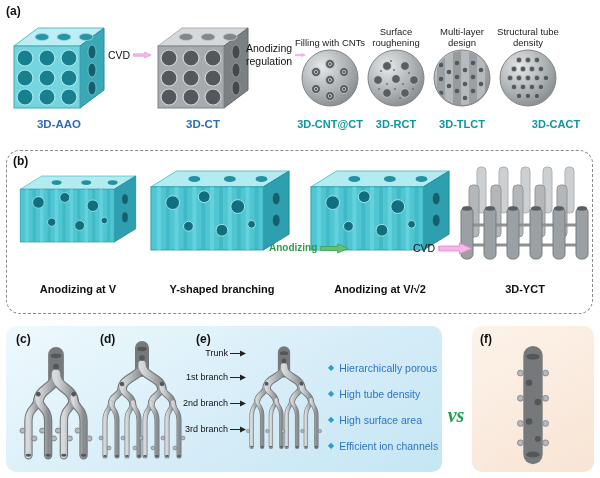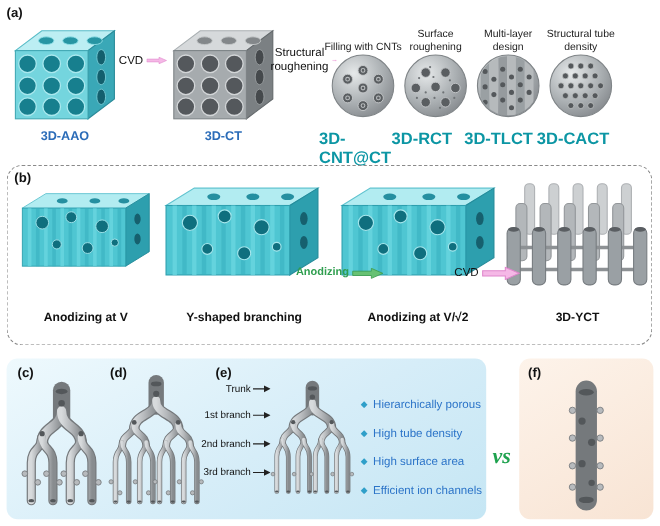--- a/index.html
+++ b/index.html
@@ -1,21 +1,21 @@
 <!DOCTYPE html>
 <html><head>
 <meta charset="utf-8">
 <style>
   body{margin:0;background:#fff}
   .fig{position:relative;width:600px;height:478px;background:#fff;font-family:"Liberation Sans",sans-serif;overflow:hidden}
   .abs{position:absolute}
   svg.abs{display:block}
   .tag{font-weight:700;font-size:12px;color:#111}
   .lblBlue{font-weight:700;font-size:11.5px;color:#2b6cb8;text-align:center}
-  .lblTeal{font-weight:700;font-size:15px;color:#0c96a4;}
+  .lblTeal{font-weight:700;font-size:11px;color:#0c96a4;text-align:center}
   .circTitle{font-size:9.5px;color:#1c1c1c;text-align:center;line-height:1.18;display:flex;align-items:flex-end;justify-content:center}
   .capB{font-weight:700;font-size:11px;color:#111;text-align:center}
   .greenTxt{color:#2f9e4f;font-weight:700;font-size:10px;text-align:center;line-height:1.25}
   .blackTxt{color:#111;font-size:10.5px;text-align:center;line-height:1.2}
   .agroup{position:absolute;display:flex;flex-direction:row;align-items:center;gap:3px}
   .panelB{position:absolute;left:6px;top:150px;width:587px;height:164px;border:1.6px dashed #8a8a8a;border-radius:14px;box-sizing:border-box}
   .bluePanel{position:absolute;border-radius:10px;background:linear-gradient(150deg,#eef9fd 0%,#d6edf8 55%,#c5e6f4 100%)}
   .peachPanel{position:absolute;border-radius:10px;background:linear-gradient(150deg,#fdf3ea 0%,#f8e4d4 100%)}
   .annRow{position:absolute;display:flex;align-items:center;justify-content:flex-end;gap:2px}
   .annText{font-size:9px;color:#111;white-space:nowrap}
@@ -130,21 +130,21 @@
     </g>
     <g fill="#45494c" stroke="#9a9ea1" stroke-width="0.8">
       <ellipse cx="84" cy="32" rx="4" ry="7"></ellipse>
         <ellipse cx="84" cy="50" rx="4" ry="7"></ellipse>
         <ellipse cx="84" cy="68" rx="4" ry="7"></ellipse>
     </g>
   </svg>
   <div class="abs lblBlue" style="left:152px;top:118px;width:102px">3D-CT</div>
 
   <div class="agroup" style="left:246px;top:42px;width:60px">
-    <span class="blackTxt">Structural roughening</span>
+    <span class="blackTxt">Anodizing regulation</span>
     <svg width="46" height="16" viewBox="0 0 44 16">
         <use href="#sym-arrow" fill="#f5b8e6" stroke="#df86cc"></use>
       </svg>
   </div>
 
   <div class="abs circTitle" style="left:294px;top:12px;width:72px;height:36px">Filling with CNTs</div>
   <div class="abs circTitle" style="left:360px;top:12px;width:72px;height:36px">Surface roughening</div>
   <div class="abs circTitle" style="left:426px;top:12px;width:72px;height:36px">Multi-layer design</div>
   <div class="abs circTitle" style="left:492px;top:12px;width:72px;height:36px">Structural tube density</div>
 
@@ -269,21 +269,21 @@
         <circle cx="42" cy="38" r="2.7"></circle>
       <circle cx="20" cy="47" r="2.7"></circle>
         <circle cx="29" cy="47" r="2.7"></circle>
         <circle cx="38" cy="47" r="2.7"></circle>
     </g>
   </svg>
 
   <div class="abs lblTeal" style="left:290px;top:118px;width:80px">3D-CNT@CT</div>
   <div class="abs lblTeal" style="left:356px;top:118px;width:80px">3D-RCT</div>
   <div class="abs lblTeal" style="left:422px;top:118px;width:80px">3D-TLCT</div>
-  <div class="abs lblTeal" style="left:488px;top:118px;width:80px">3D-CACT</div>
+  <div class="abs lblTeal" style="left:516px;top:118px;width:80px">3D-CACT</div>
 
   <div class="panelB">
     <span class="abs tag" style="left:6px;top:3px">(b)</span>
 
     <svg class="abs" style="left:10px;top:20px" width="122" height="76" viewBox="0 0 148 92">
         <use href="#sym-slab"></use>
       </svg>
     <svg class="abs" style="left:140px;top:14px" width="146" height="91" viewBox="0 0 148 92">
         <use href="#sym-slab"></use>
       </svg>

